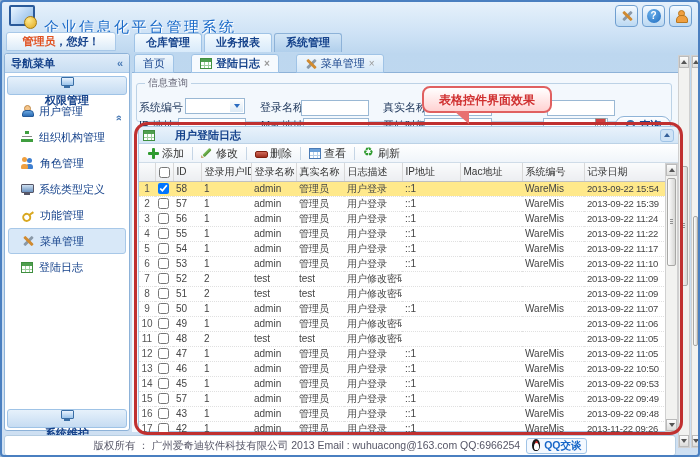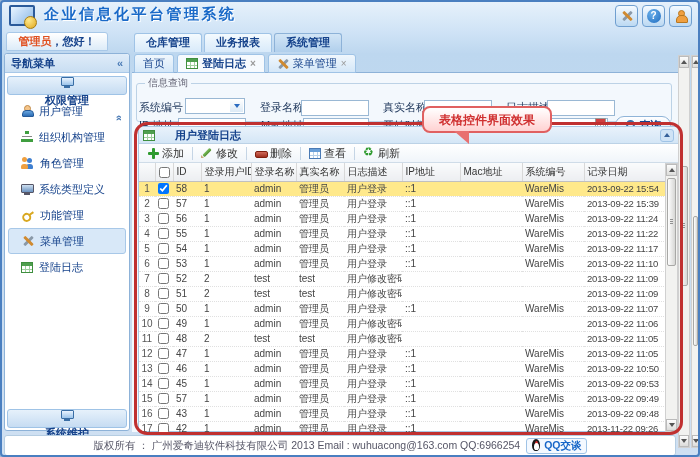--- a/index.html
+++ b/index.html
@@ -6,30 +6,30 @@
   #app{position:relative;width:700px;height:457px;margin:0 auto;background:linear-gradient(#e6f1fb 0px,#cfe3f6 30px,#bdd7ef 52px,#cfe0f2 100%);
        border:2px solid #4a7fc0;border-radius:4px;overflow:hidden;box-sizing:border-box;}
   *{box-sizing:border-box;}
 
   
   .logo{position:absolute;left:7px;top:3px;width:30px;height:24px;}
   .logo::before{content:"";position:absolute;left:0;top:0;width:22px;height:17px;border:2px solid #2a5a9a;border-radius:2px;
       background:linear-gradient(135deg,#eaf5ff 0%,#8ab8e8 100%);}
   .logo::after{content:"";position:absolute;right:2px;bottom:0;width:11px;height:11px;border-radius:50%;
       background:radial-gradient(circle at 35% 30%,#ffe98a,#e0a820);border:1px solid #a87c10;}
-  .app-title{position:absolute;left:42px;top:3px;font-size:15px;font-weight:bold;color:#1a6ac8;letter-spacing:2.5px;text-shadow:1px 1px 0 #ffffff;}
+  .app-title{position:absolute;left:42px;top:16px;font-size:15px;font-weight:normal;color:#1a6ac8;letter-spacing:2.5px;text-shadow:1px 1px 0 #ffffff;}
   .time{position:absolute;right:92px;top:9px;font-size:11px;white-space:nowrap;}
   .time-label{color:#8a6a20;font-weight:bold;}
   .time-value{color:#13306a;font-weight:bold;}
   #header-buttons{position:absolute;right:6px;top:3px;display:flex;gap:4px;}
   .hbtn{width:23px;height:22px;border:1px solid #6f9fd0;border-radius:4px;background:linear-gradient(#f4faff,#bcd9f2);
         display:flex;align-items:center;justify-content:center;padding:0;cursor:pointer;}
 
   
-  .greeting{position:absolute;left:4px;top:30px;width:102px;height:19px;background:linear-gradient(#ffffff,#dcebf8);
+  .greeting{position:absolute;left:4px;top:30px;width:110px;height:19px;background:linear-gradient(#ffffff,#dcebf8);
       border:1px solid #a8c8e8;border-radius:3px 3px 0 0;text-align:center;line-height:17px;font-size:11px;font-weight:bold;}
   .greet-user{color:#e05020;}
   .greet-text{color:#15428b;}
   #nav-tabs{position:absolute;left:132px;top:31px;display:flex;gap:2px;align-items:flex-end;}
   .nav-tab{height:19px;line-height:17px;padding:0 11px;border:1px solid #9fc3e6;border-bottom:none;border-radius:3px 3px 0 0;
       background:linear-gradient(#f4fafe,#d8eafa);font-size:11px;font-weight:bold;color:#15428b;cursor:pointer;}
   .nav-tab.active{background:linear-gradient(#d2e5f6,#b0cfec);border-color:#8db2d8;}
 
   
   .sidebar{position:absolute;left:2px;top:51px;width:126px;height:378px;background:#ffffff;border:1px solid #8db2d8;border-radius:3px;}
@@ -43,21 +43,21 @@
   .side-item.selected{background:#d8e8f8;border:1px solid #a8c8e8;border-radius:3px;margin:0 3px;padding-left:13px;}
   .chev{font-weight:bold;color:#4a7ab5;font-size:11px;display:inline-block;line-height:10px;}
   .chev-left::before{content:"\00AB";}
   .chev-up{transform:rotate(-90deg);}
   .chev-up::before{content:"\00BB";}
   .chev-down{transform:rotate(90deg);}
   .chev-down::before{content:"\00BB";}
 
   
   .main-page{position:absolute;left:130px;top:70px;width:546px;height:360px;background:#f3f8fd;border-top:1px solid #8db2d8;}
-  #content-tabs{position:absolute;left:132px;top:52px;display:flex;gap:3px;align-items:flex-end;z-index:2;}
+  #content-tabs{position:absolute;left:132px;top:52px;display:flex;gap:17px;align-items:flex-end;z-index:2;}
   .ctab{height:19px;padding:0 8px;border:1px solid #9fc3e6;border-radius:3px 3px 0 0;background:linear-gradient(#f0f7fd,#d4e7f8);
       font-size:11px;color:#15428b;display:flex;align-items:center;gap:4px;cursor:pointer;}
   .ctab.active{background:#f6fafe;font-weight:bold;}
   .ctab .close{color:#999;font-size:10px;cursor:pointer;}
   .ctab .close::before{content:"\00D7";}
 
   
   fieldset.search{position:absolute;left:134px;top:74px;width:536px;height:46px;margin:0;padding:0;
       border:1px solid #bcd2e6;border-radius:3px;background:transparent;}
   fieldset.search legend{font-size:10px;color:#667;margin-left:8px;padding:0 3px;}
@@ -106,21 +106,21 @@
       border-left:3px solid transparent;border-right:3px solid transparent;}
   .vs-arrow.top::before{margin-top:-2px;border-bottom:4px solid #555;}
   .vs-arrow.bot::before{margin-top:-2px;border-top:4px solid #555;}
   .vs-thumb{position:absolute;left:1px;right:1px;background:linear-gradient(to right,#ffffff,#d6d6d4);border:1px solid #a8a8a6;border-radius:2px;cursor:grab;}
   .vs-thumb::after{content:"";position:absolute;left:2px;right:2px;top:50%;height:5px;margin-top:-3px;
       background:repeating-linear-gradient(to bottom,#909090 0 1px,transparent 1px 2px);}
 
   
   .red-outline{position:absolute;left:132px;top:120px;width:549px;height:313px;border:3px solid #c03030;border-radius:13px;
       z-index:20;pointer-events:none;}
-  .callout{position:absolute;left:420px;top:104px;width:130px;height:27px;border:2px solid #e06060;border-radius:8px;
+  .callout{position:absolute;left:420px;top:84px;width:130px;height:27px;border:2px solid #e06060;border-radius:8px;
       background:linear-gradient(#ffffff,#ffd2d2);color:#d03030;font-weight:bold;font-size:12px;text-align:center;line-height:24px;z-index:30;}
   .callout .tail{position:absolute;left:30px;bottom:-13px;width:0;height:0;border-top:13px solid #e87070;border-left:15px solid transparent;}
 
   
   .footer{position:absolute;left:2px;top:433px;width:672px;height:21px;background:#ffffff;border:1px solid #b5cde2;border-radius:3px;
       display:flex;align-items:center;justify-content:center;gap:6px;font-size:10.5px;color:#555566;}
   .qq{display:flex;align-items:center;gap:3px;border:1px solid #9fc3e6;border-radius:3px;background:#f4f9ff;
       padding:0 4px;height:16px;color:#1766c8;font-weight:bold;cursor:pointer;}
 
   

